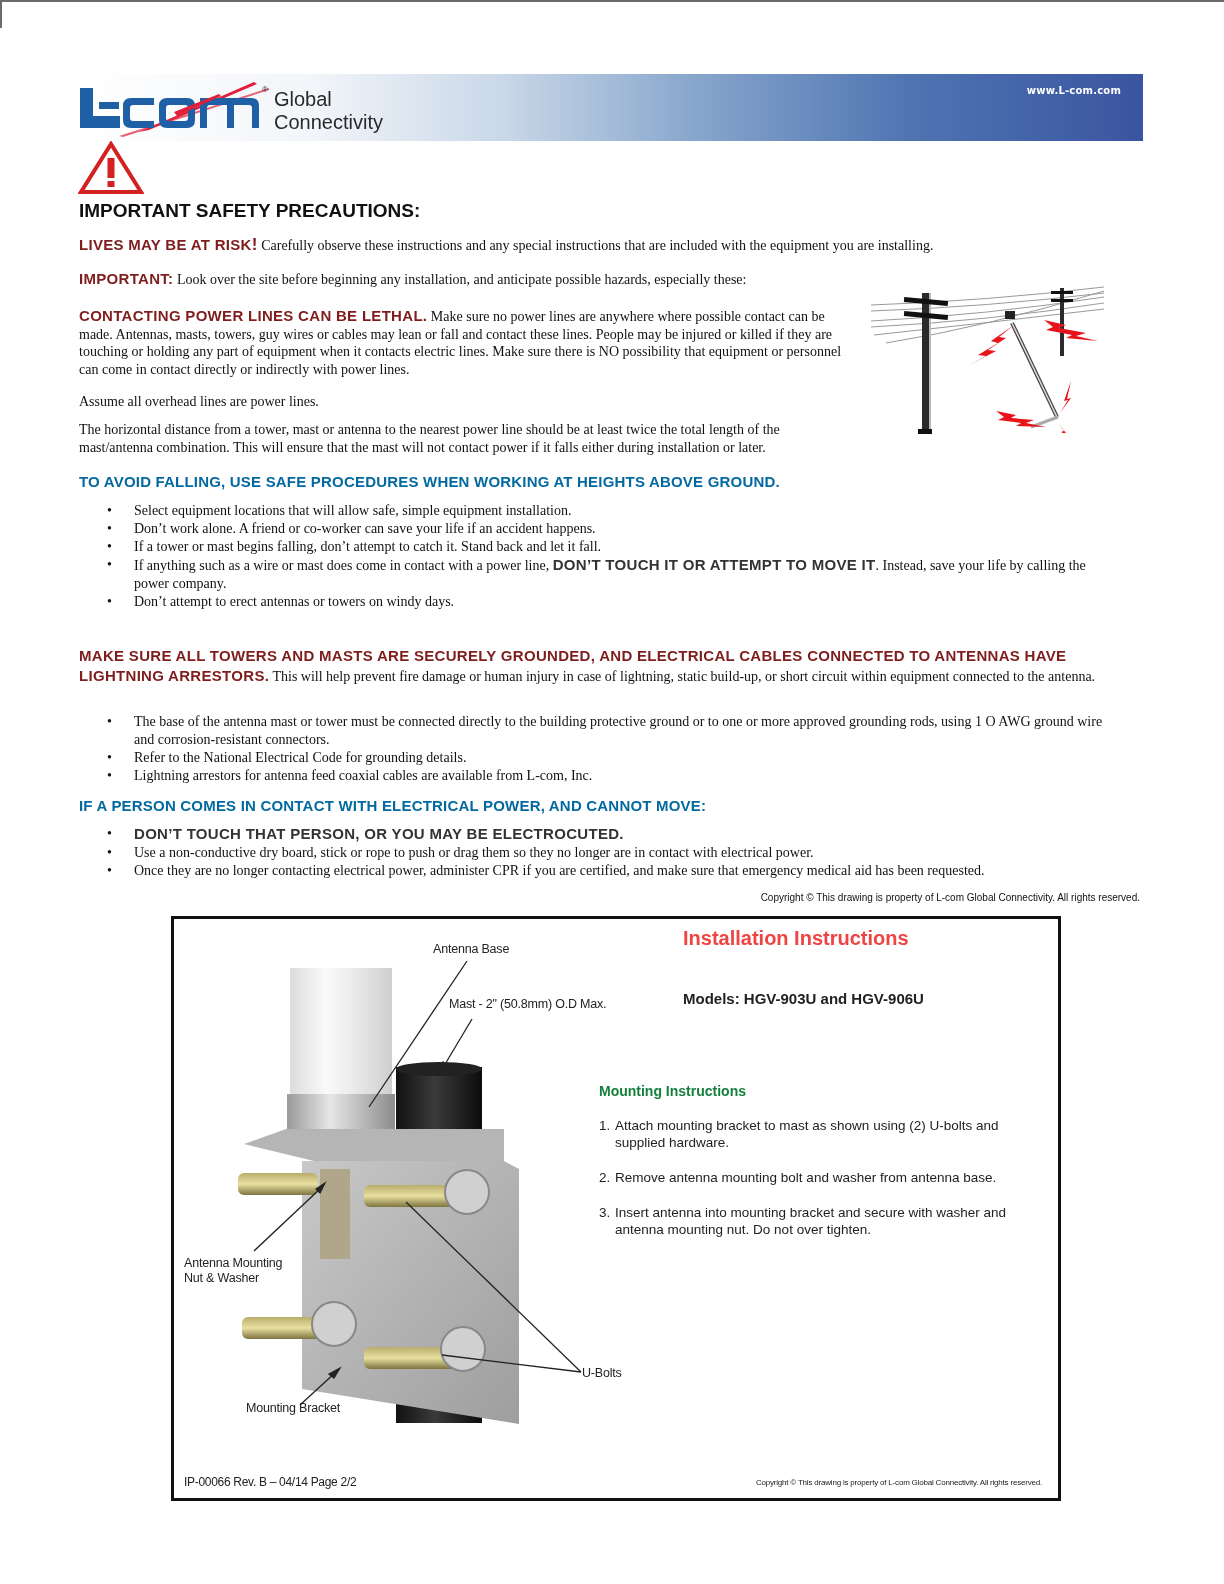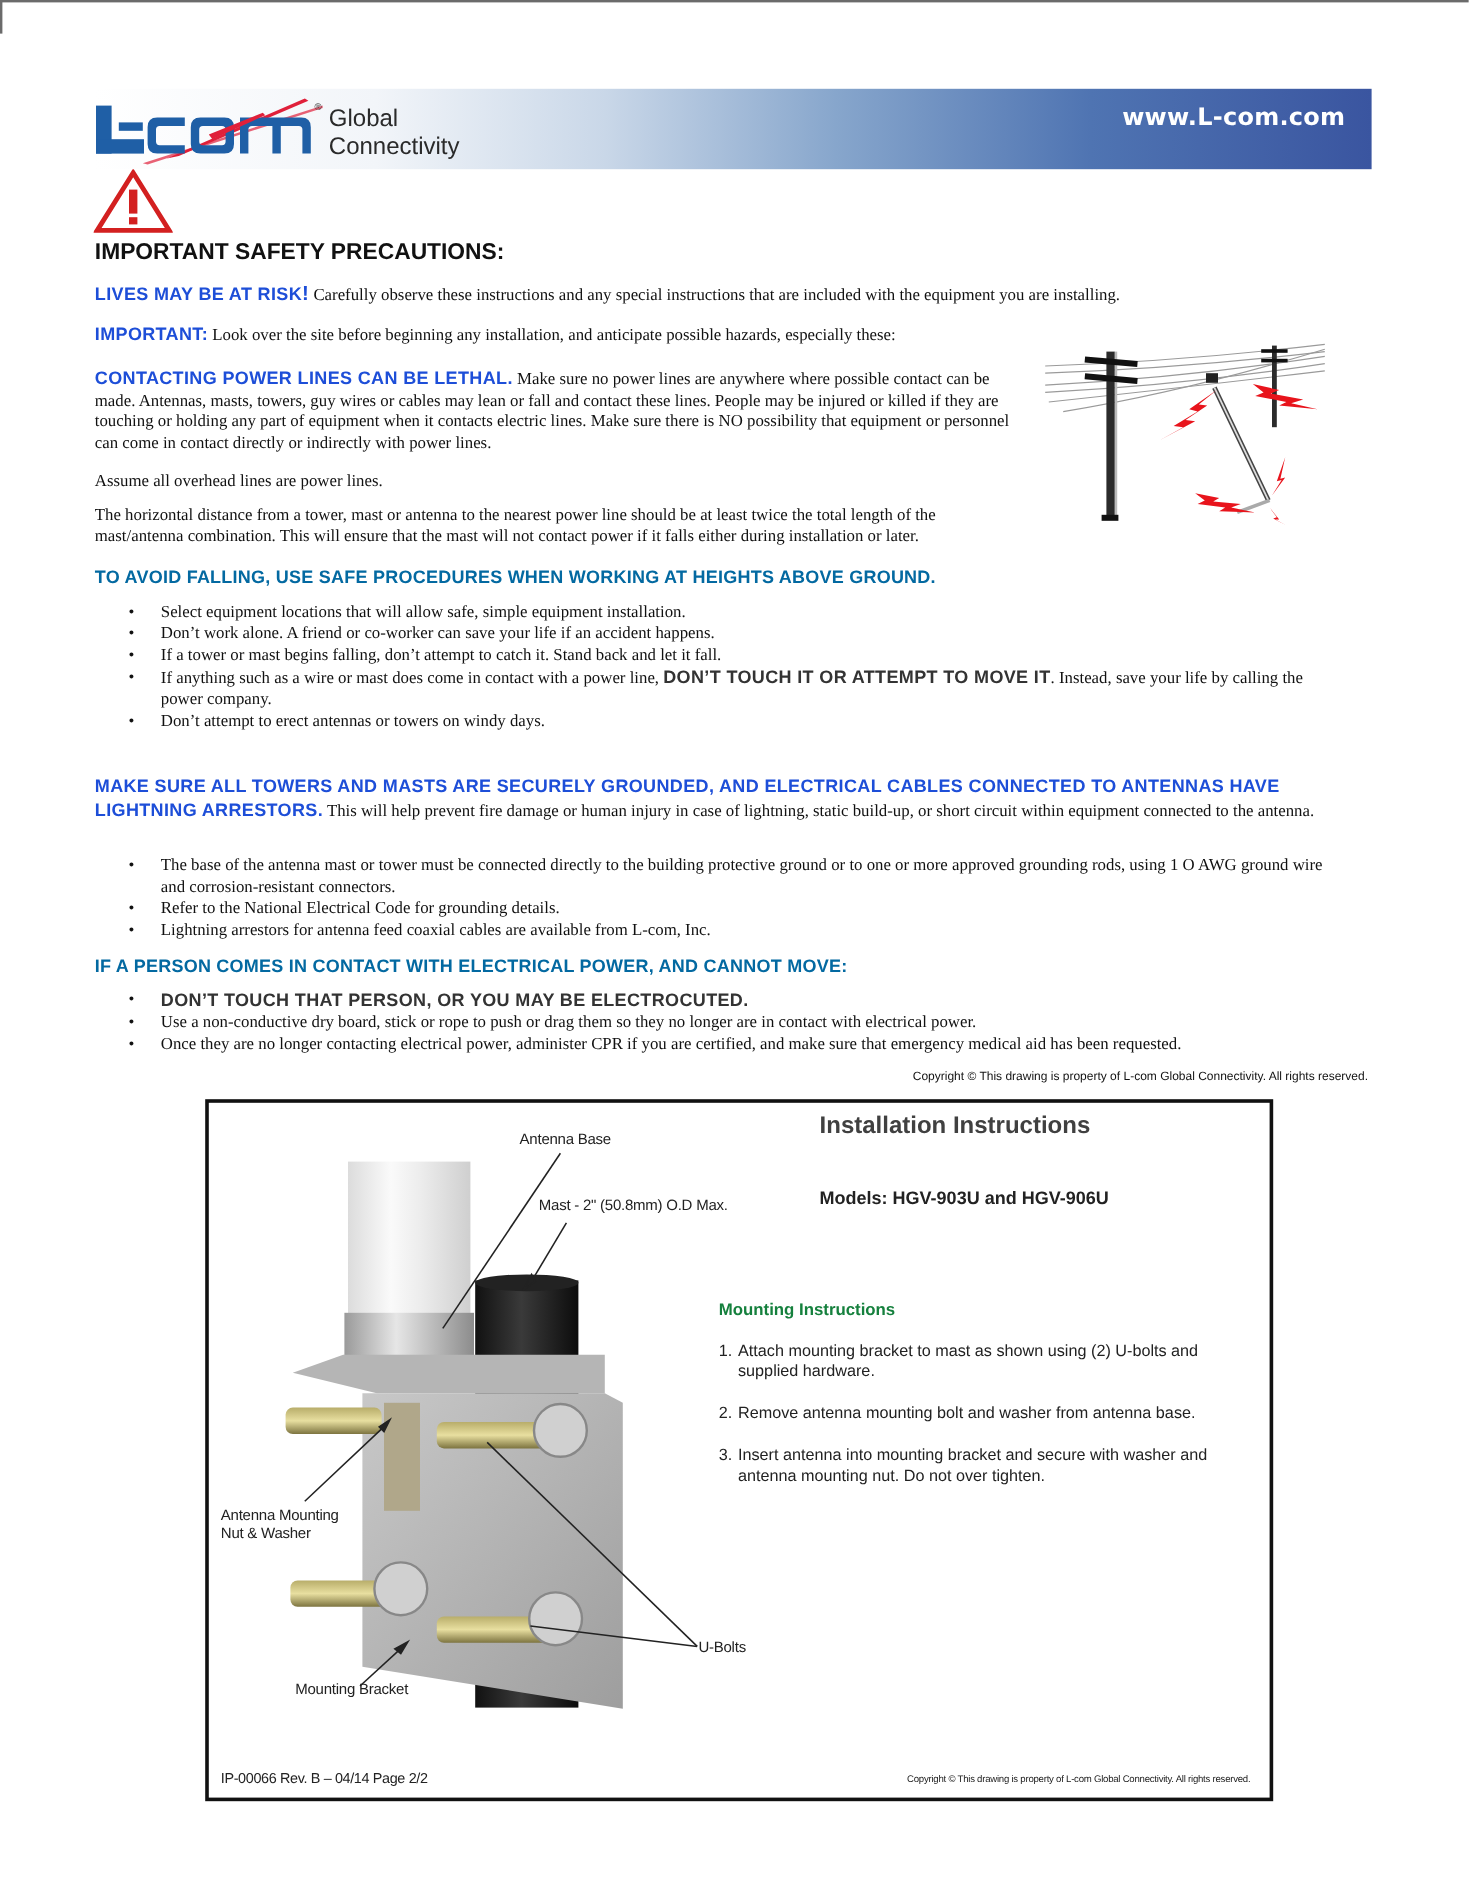--- a/index.html
+++ b/index.html
@@ -7,48 +7,48 @@
   .viewer-frame-top { position: absolute; left: 0; top: 0; width: 1224px; height: 2px; background: #6b6b6b; }
   .viewer-frame-left { position: absolute; left: 0; top: 0; width: 2px; height: 28px; background: #6b6b6b; }
 
   
   .banner { position: absolute; left: 79px; top: 74px; width: 1064px; height: 67px;
     background: linear-gradient(90deg, #ffffff 0%, #f2f5f9 22%, #c9d7e8 40%, #87a6cc 58%, #4f74b2 78%, #3a55a0 100%); }
   .logo { position: absolute; left: 0; top: 6px; width: 330px; height: 60px; }
   .logo-mark { position: absolute; left: 0; top: 0; }
   .logo-tag { position: absolute; left: 195px; top: 8px; font-family: "Liberation Sans", sans-serif; font-size: 20px; line-height: 23px; color: #2a2a2a; }
   .logo-reg { position: absolute; left: 183px; top: 5px; font-size: 8px; font-family: "Liberation Sans", sans-serif; color: #333; }
-  .site-url { position: absolute; right: 22px; top: 11px; font-family: "DejaVu Sans", sans-serif; font-size: 20px; color: #ffffff; font-weight: bold; letter-spacing: 0.2px; }
+  .site-url { position: absolute; right: 22px; top: 11px; font-family: "DejaVu Sans", sans-serif; font-size: 10px; color: #ffffff; font-weight: bold; letter-spacing: 0.2px; }
 
   
   .title-row { position: absolute; left: 78px; top: 141px; height: 54px; display: flex; align-items: center; }
   .warn-icon { width: 66px; height: 54px; }
   .page-title { margin-left: 14px; font-family: "Liberation Sans", sans-serif; font-weight: bold; font-size: 31px; color: #0d1a85; letter-spacing: 0.2px; }
 
   .sec-head { position: absolute; left: 79px; font-family: "Liberation Sans", sans-serif; font-weight: bold; color: #222; }
   .h-precautions { top: 200px; font-size: 19px; color: #111; }
 
   .para { position: absolute; left: 79px; font-size: 14px; line-height: 17.5px; color: #111; }
-  .lead { font-family: "Liberation Sans", sans-serif; font-weight: bold; font-size: 15px; color: #1d4ed8; letter-spacing: 0.3px; margin-top: 44px; }
+  .lead { font-family: "Liberation Sans", sans-serif; font-weight: bold; font-size: 15px; color: #7f1d1d; letter-spacing: 0.3px; margin-top: 44px; }
   .lead-big { font-size: 17px; }
 
   .h-small { font-size: 15px; color: #0369a1; letter-spacing: 0.2px; }
 
   ul.blist { position: absolute; margin: 0; padding: 0; list-style: none; left: 107px; font-size: 14px; line-height: 18px; color: #111; }
   ul.blist li { position: relative; padding-left: 27px; }
   ul.blist li::before { content: "\2022"; position: absolute; left: 0; top: 0; font-size: 14px; }
   .inline-bold { font-family: "Liberation Sans", sans-serif; font-weight: bold; font-size: 15px; color: #333; letter-spacing: 0.3px; }
 
   .illus-lines { position: absolute; left: 866px; top: 283px; width: 240px; height: 155px; }
 
   .copyright-top { position: absolute; right: 84px; top: 892px; font-family: "Liberation Sans", sans-serif; font-size: 10px; color: #111; }
 
   
   .install-box { position: absolute; left: 171px; top: 916px; width: 884px; height: 579px; border: 3px solid #111; background: #fff; }
-  .ib-title { position: absolute; left: 509px; top: 8px; font-family: "Liberation Sans", sans-serif; font-weight: bold; font-size: 20px; color: #404040; }
+  .ib-title { position: absolute; left: 509px; top: 8px; font-family: "Liberation Sans", sans-serif; font-weight: bold; font-size: 20px; color: #ef4444; }
   .ib-models { position: absolute; left: 509px; top: 33px; font-family: "Liberation Sans", sans-serif; font-weight: bold; font-size: 15px; color: #222; margin-top: 38px; }
   .ib-mount-title { position: absolute; left: 425px; top: 164px; font-family: "Liberation Sans", sans-serif; font-weight: bold; font-size: 14px; color: #15803d; text-align: right; }
   ol.steps { position: absolute; left: 425px; top: 198px; width: 440px; margin: 0; padding: 0; list-style: none; font-family: "Liberation Sans", sans-serif; font-size: 13.5px; line-height: 17px; color: #222; }
   ol.steps li { position: relative; padding-left: 16px; margin-bottom: 18px; }
   ol.steps li .num { position: absolute; left: 0; top: 0; }
   .callout { position: absolute; font-family: "Liberation Sans", sans-serif; font-size: 12.5px; color: #222; line-height: 15px; letter-spacing: -0.2px; }
   .photo { position: absolute; left: 0; top: 0; width: 884px; height: 579px; }
   .ib-footer-left { position: absolute; left: 10px; top: 556px; font-family: "Liberation Sans", sans-serif; font-size: 12px; color: #222; letter-spacing: -0.3px; }
   .ib-footer-right { position: absolute; right: 16px; top: 559px; font-family: "Liberation Sans", sans-serif; font-size: 8px; color: #222; letter-spacing: -0.2px; }
 </style>

